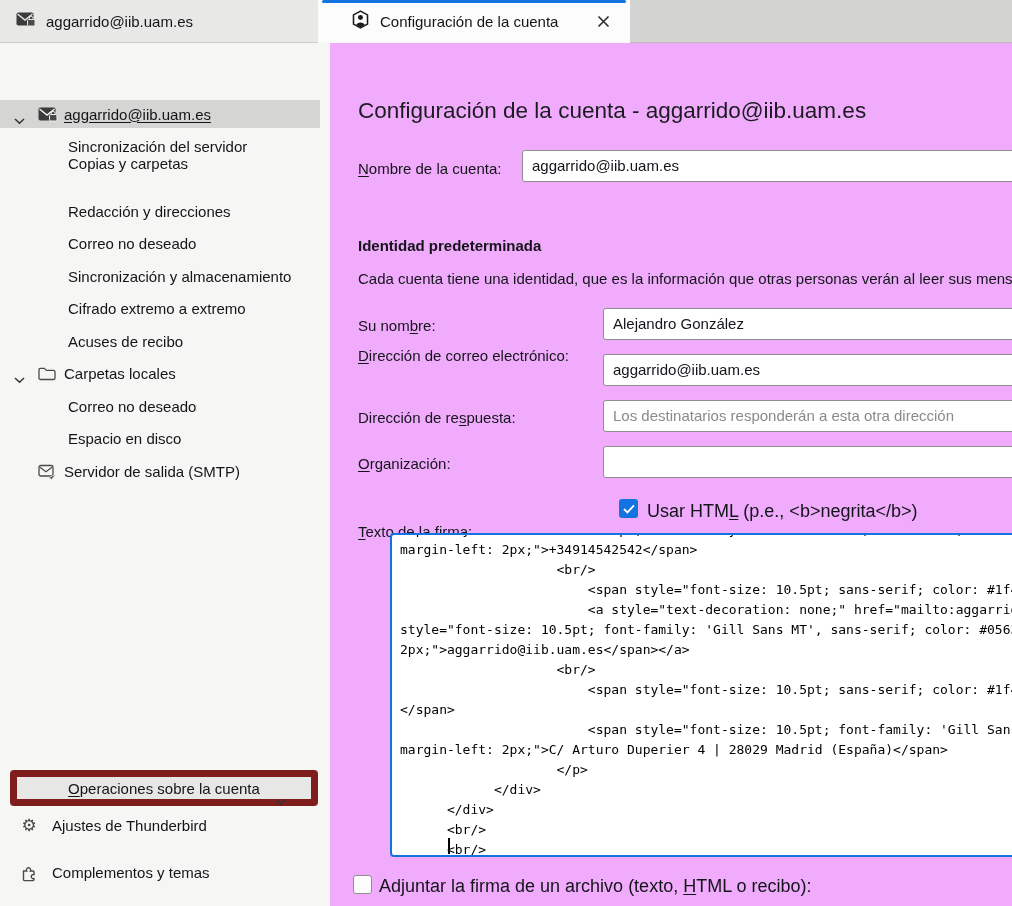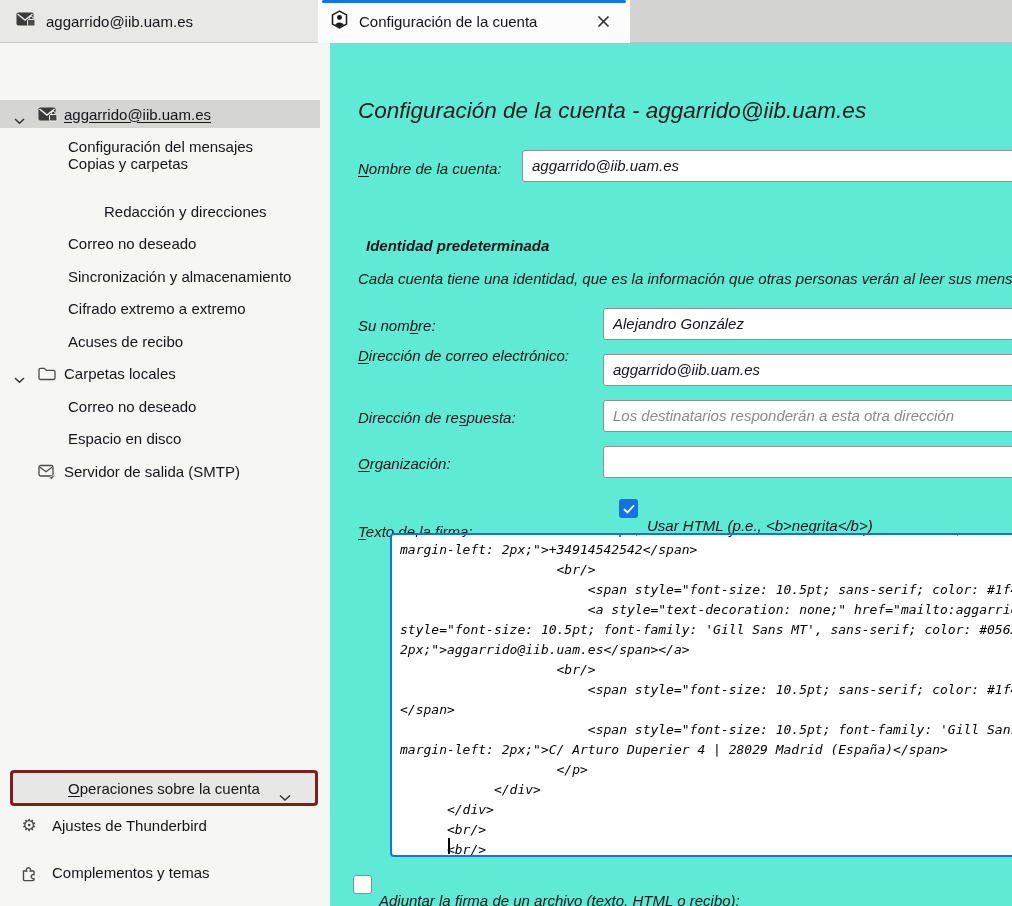--- a/index.html
+++ b/index.html
@@ -10,68 +10,68 @@
   
   .tabbar-left  { position:absolute; left:0; top:0; width:318px; height:43px;
                   background:#e8e8e6; border-bottom:1px solid #cbcbc9;
                   display:flex; align-items:center; }
   .tabbar-right { position:absolute; left:630px; top:0; width:382px; height:43px;
                   background:#d3d3d1; border-bottom:1px solid #bcbcba; }
   .mail-tab { display:flex; align-items:center; gap:10px; padding-left:16px;
               font-size:15px; height:100%; width:100%; }
   .active-tab { position:absolute; left:318px; top:0; width:312px; height:43px;
                 background:#fcfcfc; border-radius:5px 5px 0 0;
-                display:flex; align-items:center; gap:10px; padding-left:12px; }
+                display:flex; align-items:center; gap:10px; padding-left:33px; }
   .active-tab::before { content:""; position:absolute; left:4px; right:4px; top:0;
                 height:3px; border-radius:2px; background:#1373e0; }
   .active-tab .tab-label { font-size:15px; }
   .tab-close { position:absolute; right:18px; top:12px; width:18px; height:18px;
                display:flex; align-items:center; justify-content:center; cursor:default; }
 
   
   .sidebar { position:absolute; left:0; top:43px; width:330px; height:863px; background:#f6f6f4; }
   .side-row { position:absolute; left:0; width:320px; height:28px;
               display:flex; align-items:center; font-size:15px; color:#15141a; }
   .side-row.selected { background:#d5d5d3; }
   .side-row.selected .row-label { text-decoration:underline; text-underline-offset:2px; }
   .chev   { position:absolute; left:14px; top:11px; }
   .ricon  { position:absolute; left:38px; top:7px; }
   .lab64  { margin-left:64px; }
   .lab68  { margin-left:68px; }
 
   .acct-btn { position:absolute; left:10px; top:727px; width:308px; height:36px;
-              background:#e7e7e5; border:3px solid #7f1d1d; border-radius:4px;
+              background:#e7e7e5; border:7px solid #7f1d1d; border-radius:4px;
               font-size:15px; display:flex; align-items:center; justify-content:center; }
   .acct-btn .btn-chev { position:absolute; right:24px; top:15px; }
 
   .foot-row { position:absolute; left:0; width:320px; height:28px;
               display:flex; align-items:center; font-size:15px; }
   .foot-icon { position:absolute; left:18px; top:4px; width:22px; text-align:center;
                color:#4a4a4a; font-size:17px; }
   .foot-label { margin-left:52px; }
 
   .underline-key { text-decoration:underline; text-underline-offset:2px; }
 
   
-  .main { position:absolute; left:330px; top:43px; width:682px; height:863px; background:#5eead4;font-style:italic; }
+  .main { position:absolute; left:330px; top:43px; width:682px; height:863px; background:#f0abfc; }
   .page-title { position:absolute; left:28px; top:55px; font-size:22.5px; font-weight:300;
                 color:#1c1b22; white-space:nowrap; }
   .flabel { position:absolute; font-size:15px; white-space:nowrap; }
   .tbox { position:absolute; height:32px; background:#fff; border:1px solid #8f8f8f;
           border-radius:3px; font-size:15px; line-height:30px; padding:0 9px;
           white-space:nowrap; overflow:hidden; }
   .tbox.ph { color:#8a8a8a; }
-  .sect-head { position:absolute; left:28px; top:194px; font-size:15px; font-weight:700;margin-left:8px; }
+  .sect-head { position:absolute; left:28px; top:194px; font-size:15px; font-weight:700; }
   .sect-desc { position:absolute; left:28px; top:227px; font-size:15px; width:720px;
                white-space:nowrap; }
 
   .cb { position:absolute; width:19px; height:19px; border-radius:3px; }
   .cb.checked { background:#1373e0; display:flex; align-items:center; justify-content:center; }
   .cb.unchecked { background:#fdfdfd; border:1px solid #8f8f8f; }
-  .cb-label { position:absolute; font-size:15px; white-space:nowrap;margin-top:16px; }
+  .cb-label { position:absolute; font-size:18px; white-space:nowrap; }
 
   .sigbox { position:absolute; left:60px; top:490px; width:700px; height:324px;
             border:2px solid #1373e0; border-radius:4px; background:#fff; overflow:hidden; }
   .sigcode { font-family:"DejaVu Sans Mono", monospace; font-size:13px; line-height:20px;
              white-space:pre; margin-top:-15px; padding-left:8px; color:#000; }
   .caret { position:absolute; left:56px; top:303px; width:2px; height:16px; background:#000; }
 </style>
 </head>
 <body>
 
@@ -120,26 +120,26 @@
           <rect x="0.5" y="0.5" width="17" height="13" rx="1.8" fill="#3b3b3b"></rect>
           <path d="M1.5 2 L9 8 L16.5 2" stroke="#f6f6f4" stroke-width="1.4" fill="none"></path>
           <rect x="11.5" y="7.5" width="7.5" height="6.5" rx="1.2" fill="#4a4a4a" stroke="#f6f6f4" stroke-width="1"></rect>
           <path d="M13.3 7.5 V6.3 a1.9 1.9 0 0 1 3.8 0 V7.5" stroke="#f6f6f4" stroke-width="1" fill="none"></path>
         </svg>
       </span>
       <span class="lab64 row-label">aggarrido@iib.uam.es</span>
     </div>
 
     <div class="side-row" style="top:89px;">
-      <span class="lab68">Configuración del mensajes</span>
+      <span class="lab68">Sincronización del servidor</span>
       </div>
     <div class="side-row" style="top:106px;">
       <span class="lab68">Copias y carpetas</span>
       </div>
-    <div class="side-row" style="top:154px;padding-left:36px;">
+    <div class="side-row" style="top:154px;">
       <span class="lab68">Redacción y direcciones</span>
       </div>
     <div class="side-row" style="top:186px;">
       <span class="lab68">Correo no deseado</span>
       </div>
     <div class="side-row" style="top:219px;">
       <span class="lab68">Sincronización y almacenamiento</span>
       </div>
     <div class="side-row" style="top:251px;">
       <span class="lab68">Cifrado extremo a extremo</span>

